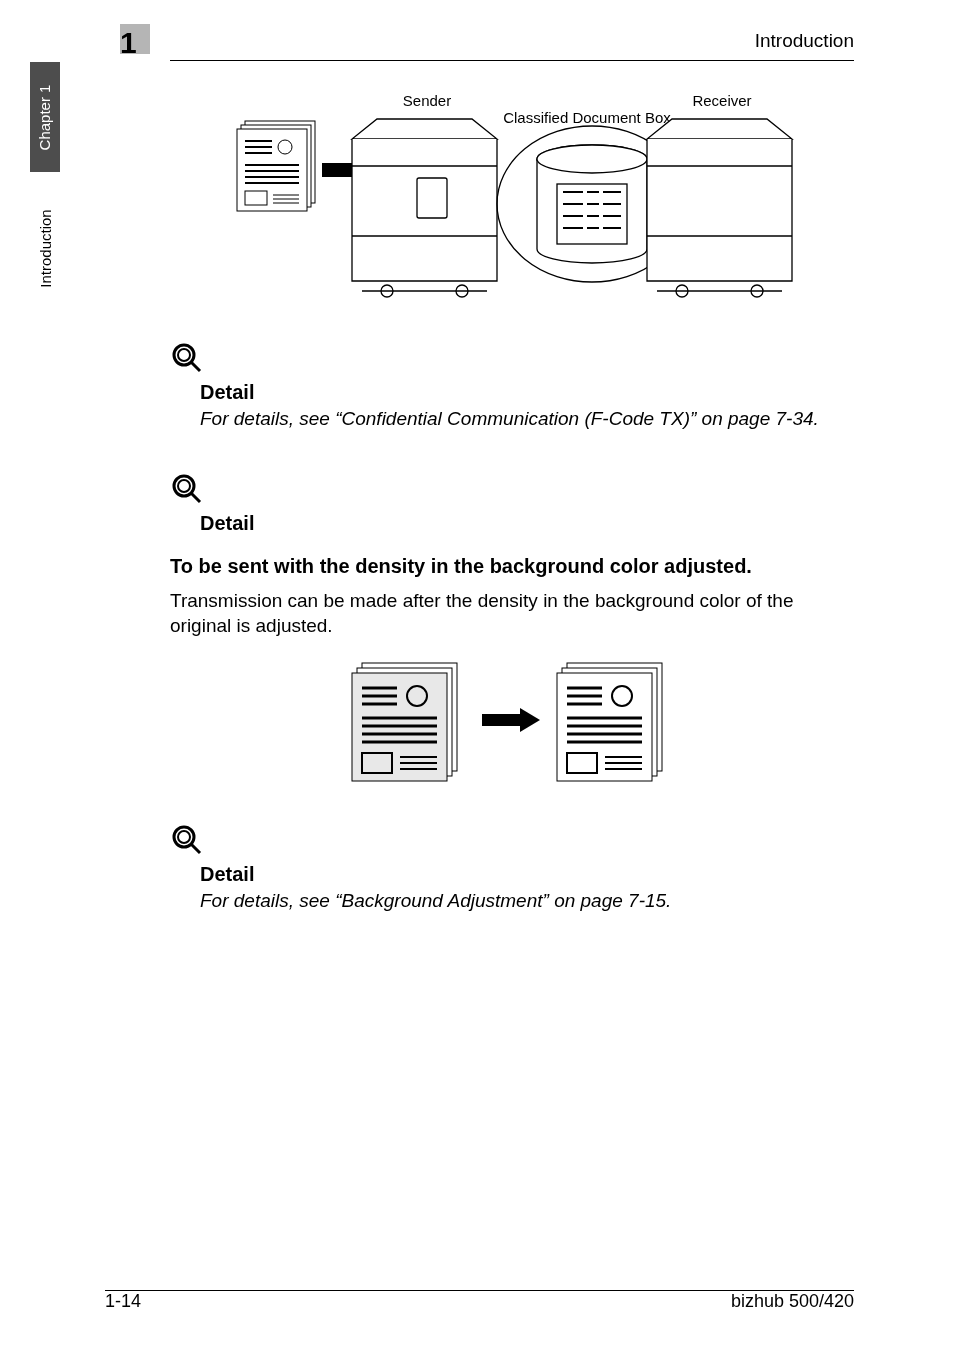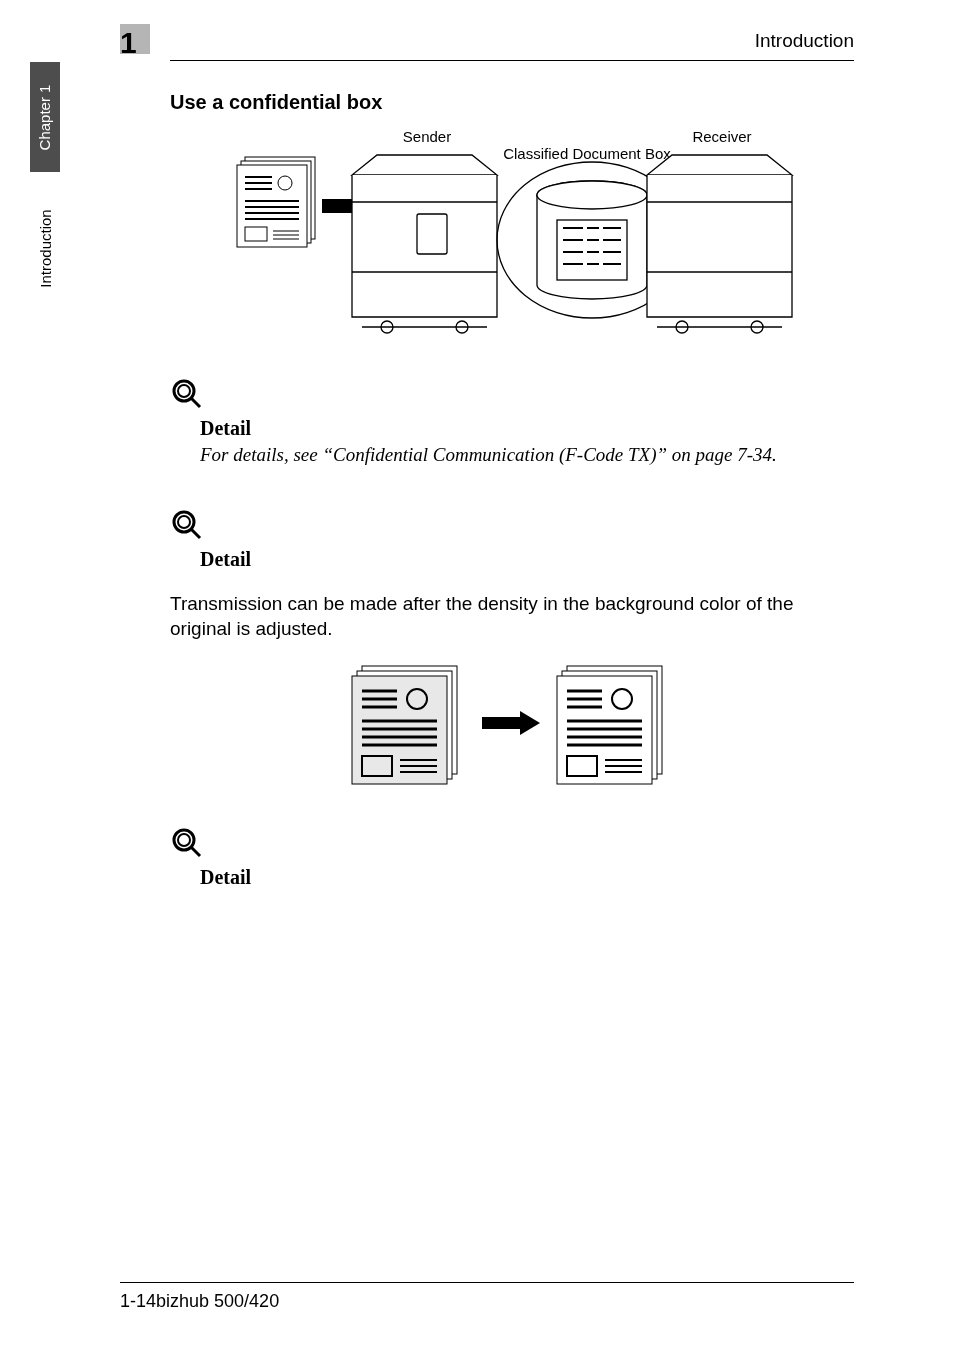--- a/index.html
+++ b/index.html
@@ -70,44 +70,43 @@
   h3.section {
     font-size: 20px;
     font-weight: 700;
     margin: 20px 0 10px;
   }
   p.body {
     font-size: 19px;
     line-height: 1.35;
     margin: 6px 0 14px;
   }
-  .detail-block { margin: 20px 0 20px 0; font-family: Liberation Serif, serif; }
+  .detail-block { margin: 20px 0 20px 0; }
   .detail-title {
     font-size: 20px;
     font-weight: 700;
     margin: 2px 0 2px 30px;
   }
   .detail-text {
     font-size: 19px;
     font-style: italic;
     margin: 0 0 10px 30px;
     line-height: 1.35;
   }
   .magnifier { margin-top: 20px; }
   
   .footer {
     position: absolute;
     bottom: 40px;
-    left: 120px;
+    left: 105px;
     right: 100px;
     border-top: 1px solid #000;
-    padding-top: 8px;
     font-size: 18px;
     display:flex;
-    justify-content: flex-start;
+    justify-content: space-between;
   }
   
   .diagram {
     display:flex;
     justify-content:center;
     margin: 13px 0 10px;
   }
 </style>
 </head>
 <body>
@@ -122,21 +121,20 @@
   </div>
 
   <div class="header">
     <div class="chapter-tab"></div>
     <div class="chapter-num">1</div>
     <div class="header-title">Introduction</div>
   </div>
 
   <div class="content">
 
-    <h3 class="section">Use a confidential box</h3>
 
     <div class="diagram">
       <svg width="580" height="210" viewBox="0 0 580 210">
 
         <text x="205" y="15" font-size="15" text-anchor="middle">Sender</text>
         <text x="500" y="15" font-size="15" text-anchor="middle">Receiver</text>
         <text x="365" y="32" font-size="15" text-anchor="middle">Classified Document Box</text>
 
         <g transform="translate(15,30)">
           <rect x="8" y="0" width="70" height="82" fill="#fff" stroke="#000"></rect>
@@ -221,20 +219,21 @@
 
     <div class="detail-block">
       <svg class="magnifier" width="34" height="34">
         <circle cx="14" cy="14" r="10" fill="none" stroke="#000" stroke-width="3"></circle>
         <circle cx="14" cy="14" r="6" fill="none" stroke="#000" stroke-width="2"></circle>
         <line x1="21" y1="21" x2="30" y2="30" stroke="#000" stroke-width="3"></line>
       </svg>
       <div class="detail-title">Detail</div>
     </div>
 
+    <h3 class="section">To be sent with the density in the background color adjusted.</h3>
     <p class="body">Transmission can be made after the density in the background color of the original is adjusted.</p>
 
     <div class="diagram">
       <svg width="360" height="130" viewBox="0 0 360 130">
 
         <g transform="translate(20,10)">
           <rect x="10" y="0" width="95" height="108" fill="#fff" stroke="#000"></rect>
           <rect x="5" y="5" width="95" height="108" fill="#fff" stroke="#000"></rect>
           <rect x="0" y="10" width="95" height="108" fill="#e8e8e8" stroke="#000"></rect>
           <g stroke="#000" stroke-width="3">
@@ -288,20 +287,21 @@
       </svg>
     </div>
 
     <div class="detail-block">
       <svg class="magnifier" width="34" height="34">
         <circle cx="14" cy="14" r="10" fill="none" stroke="#000" stroke-width="3"></circle>
         <circle cx="14" cy="14" r="6" fill="none" stroke="#000" stroke-width="2"></circle>
         <line x1="21" y1="21" x2="30" y2="30" stroke="#000" stroke-width="3"></line>
       </svg>
       <div class="detail-title">Detail</div>
+      <div class="detail-text">For details, see “Background Adjustment” on page 7-15.</div>
     </div>
 
   </div>
 
   <div class="footer">
     <div>1-14</div>
     <div>bizhub 500/420</div>
   </div>
 </div>
 

